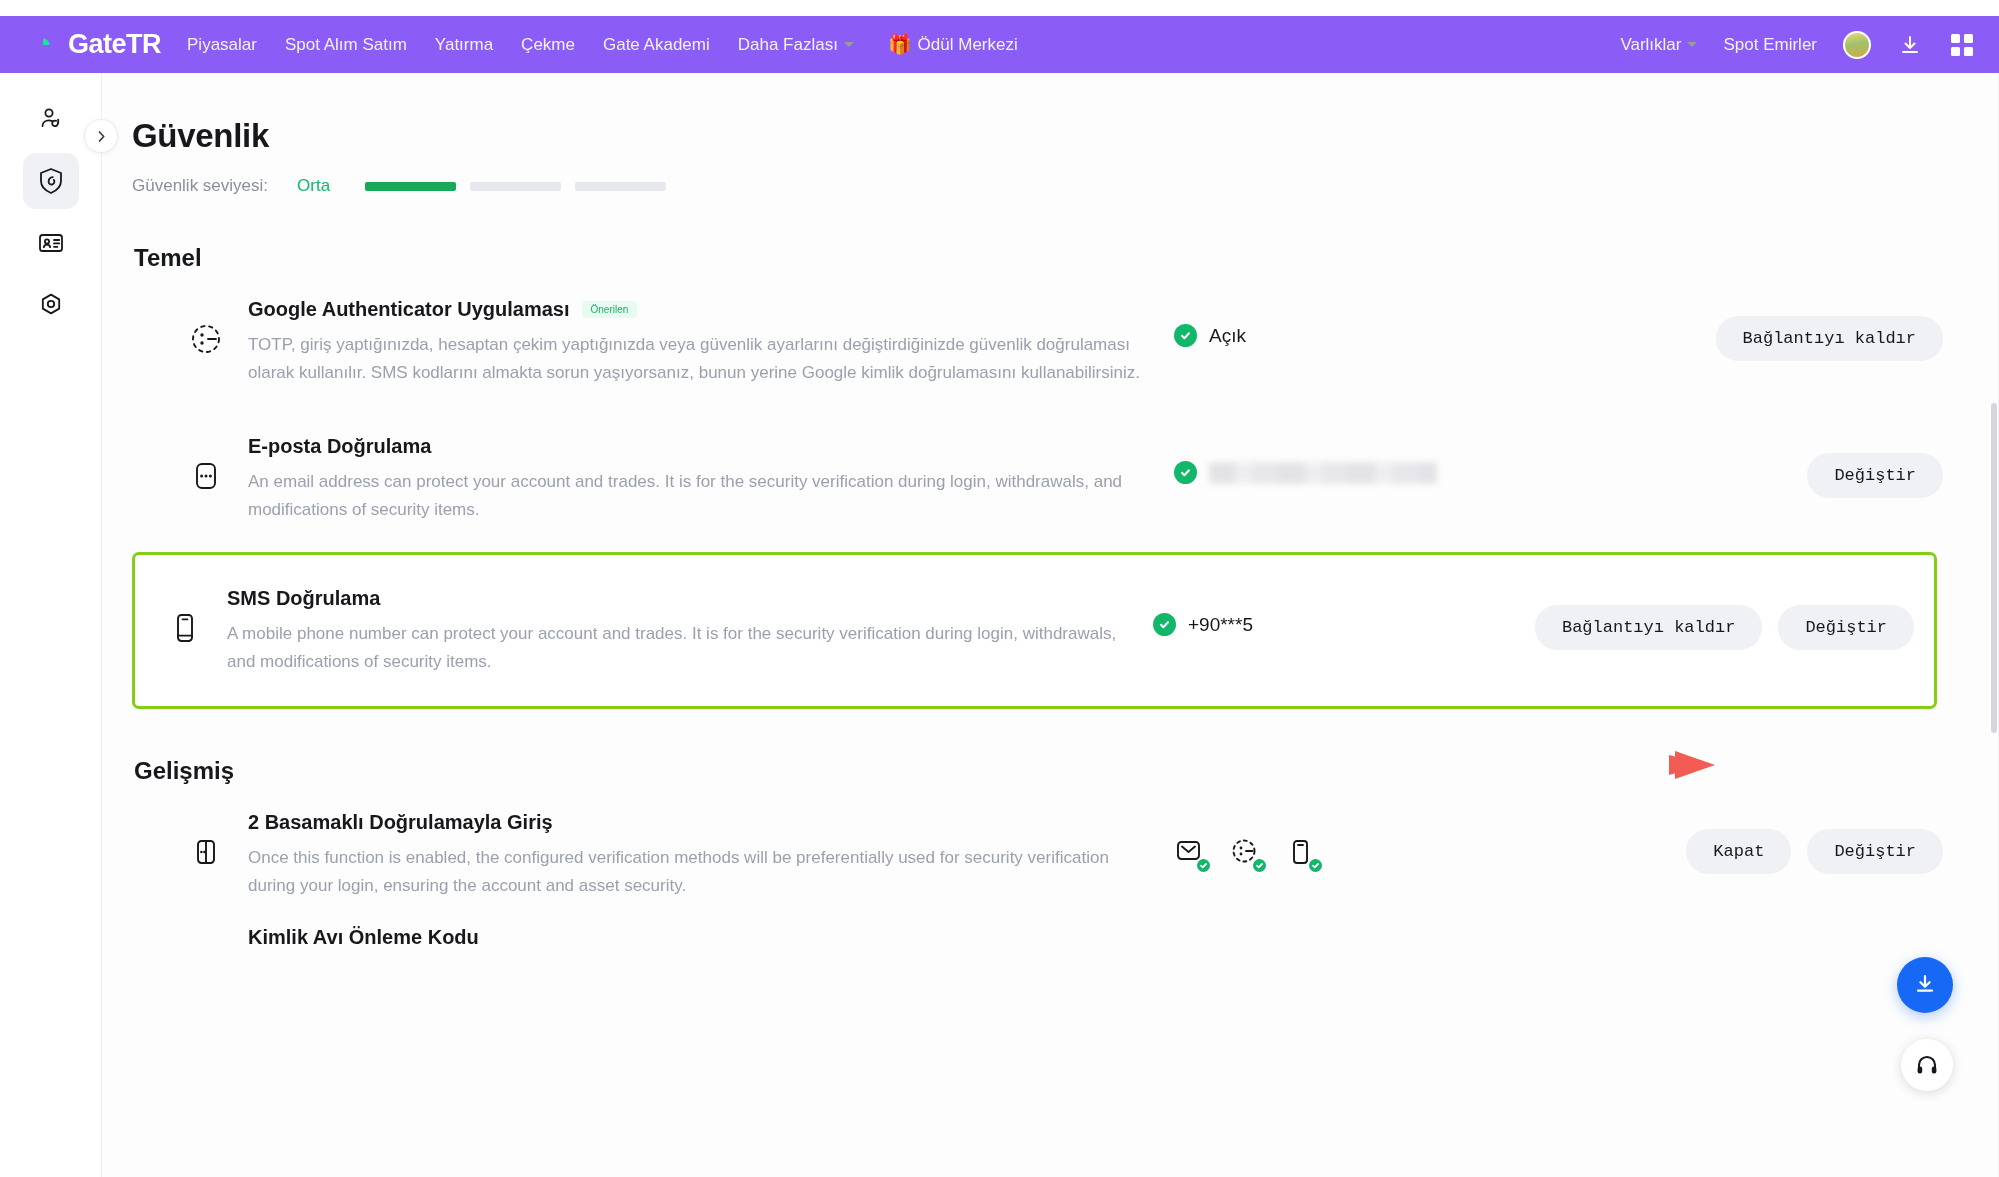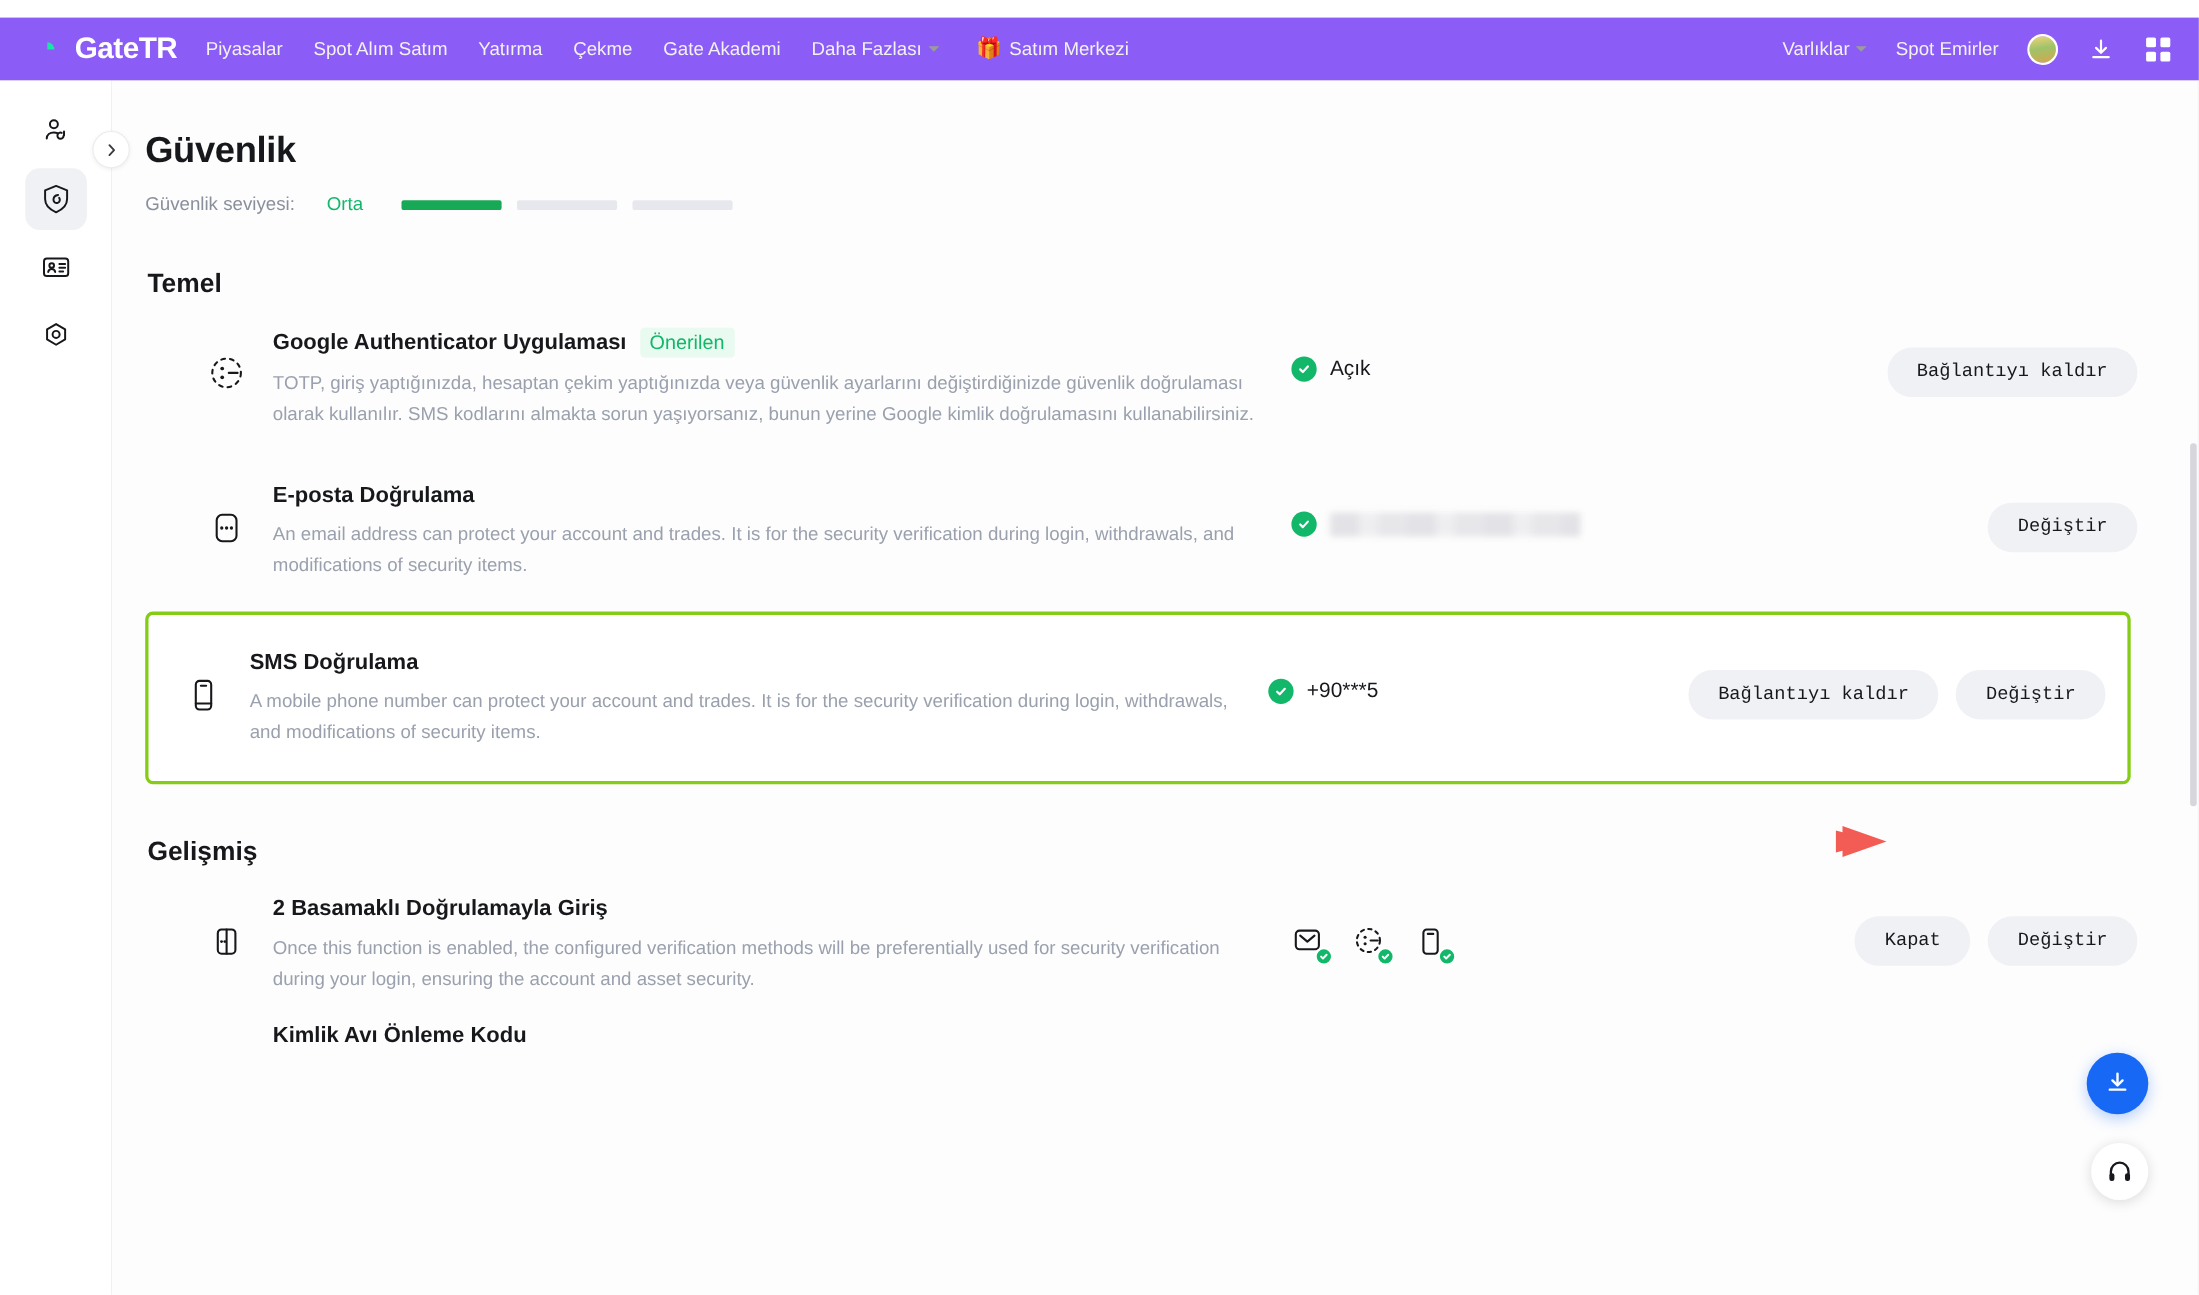--- a/index.html
+++ b/index.html
@@ -89,21 +89,21 @@
     padding: 26px 0 22px 0;
     position: relative;
   }
   .row .ico {
     width: 56px; flex: none; display: flex; justify-content: center;
     padding-top: 22px; margin-left: 46px;
   }
   .row .txt { flex: 1; padding-left: 14px; max-width: 930px; }
   .row-title { font-size: 20px; font-weight: 700; color: #17181c; display:flex; align-items:center; gap:12px; }
   .pill {
-    font-size: 18px; color: #12b76a; background: #e9faf0;
+    font-size: 10px; color: #12b76a; background: #e9faf0;
     padding: 3px 9px; border-radius: 4px; font-weight: 400;
   }
   .row-desc {
     margin-top: 10px; font-size: 17px; line-height: 28px; color: #9aa0ad; max-width: 900px;
   }
   .row .status {
     width: 330px; flex: none; display:flex; align-items:center; gap:12px;
     padding-top: 26px; margin-left: 10px;
   }
   .status-text { font-size: 19px; color: #17181c; }
@@ -193,21 +193,21 @@
       </div>
     <div class="nav-link">
         <span>Gate Akademi</span>
       </div>
     <div class="nav-link">
       <span>Daha Fazlası</span>
       <i class="caret"></i>
     </div>
     <div class="nav-link" style="margin-left:6px;">
       <span class="gift">🎁</span>
-      <span>Satım Merkezi</span>
+      <span>Ödül Merkezi</span>
     </div>
   </div>
 
   <div class="nav-right">
     <div class="nav-link">
       <span>Varlıklar</span>
       <i class="caret"></i>
     </div>
     <div class="nav-link">
         <span>Spot Emirler</span>

